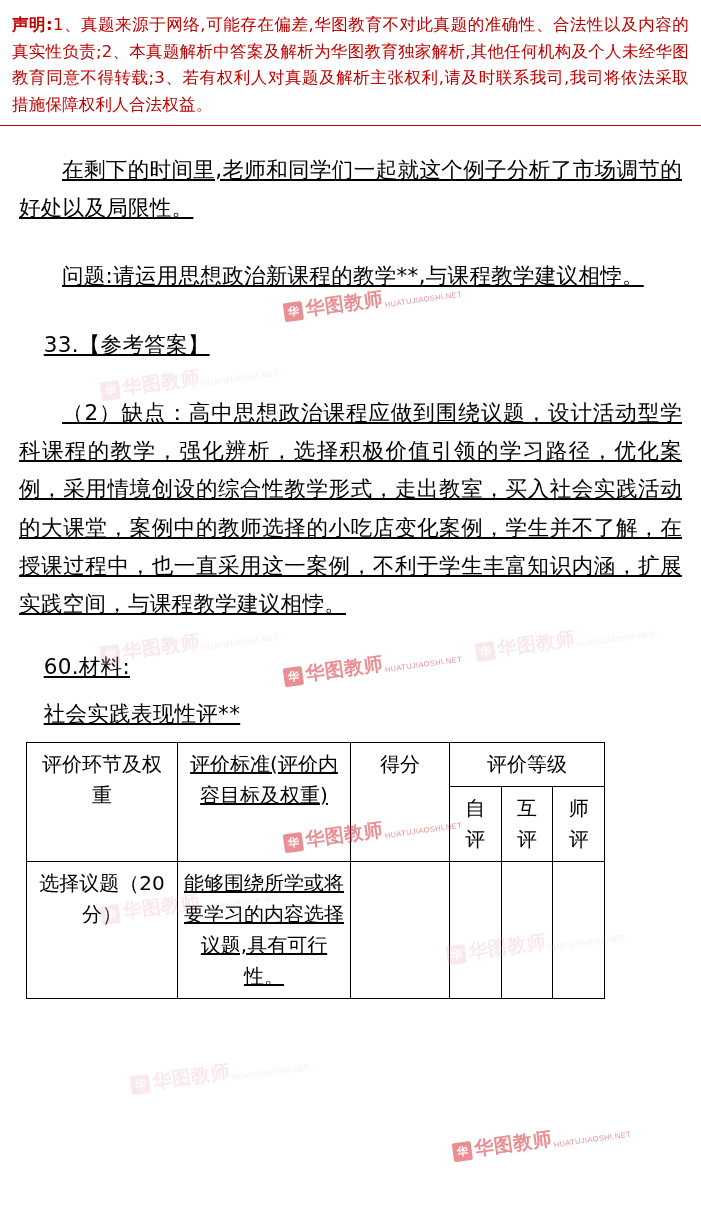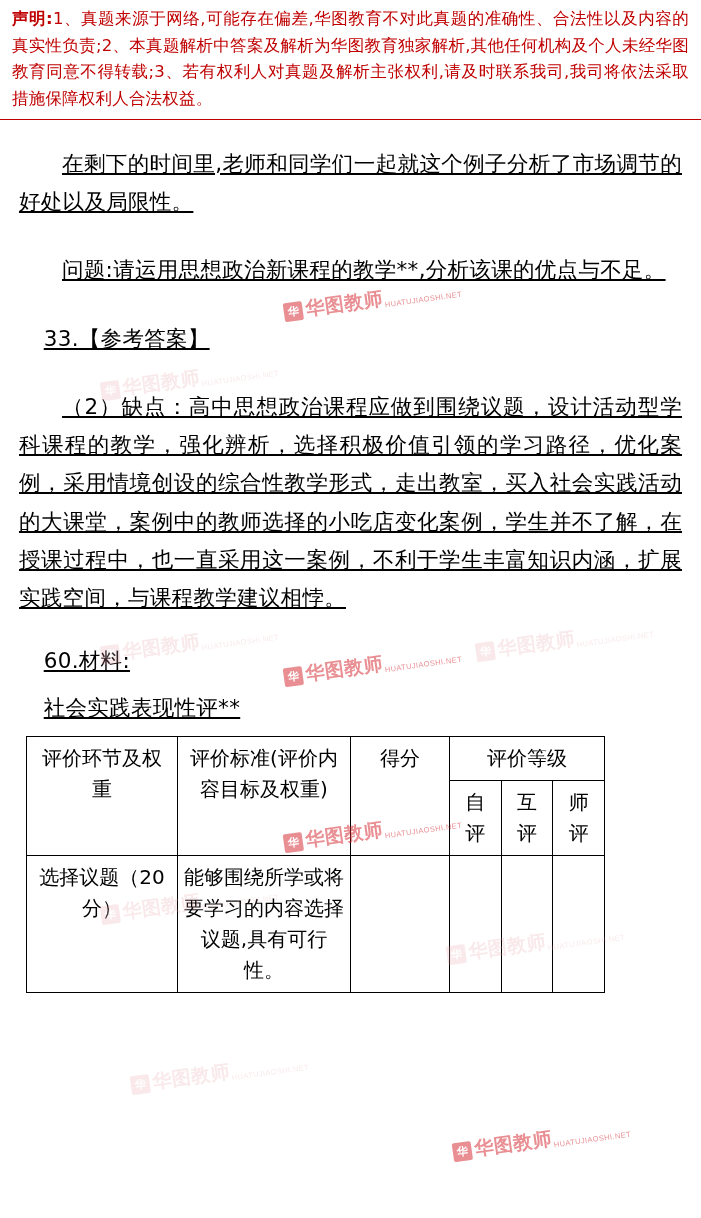--- a/index.html
+++ b/index.html
@@ -20,21 +20,21 @@
     width: 701px;
     height: 1218px;
     box-sizing: border-box;
     padding: 0;
   }
 
   
   .disclaimer {
     position: relative;
     margin: 0;
-    padding: 6px 12px 6px 12px;
+    padding: 12px 12px 6px 12px;
     color: #c00000;
     font-size: 16.5px;
     line-height: 1.62;
     letter-spacing: 0.2px;
     text-align: justify;
     border-bottom: 1.5px solid #c00000;
   }
   .disclaimer .lead {
     font-weight: bold;
   }
@@ -79,21 +79,21 @@
     height: 108px;
   }
   td.c1 { width: 138px; }
   td.c2 { width: 160px; }
   td.c3 { width: 86px;  }
   td.c4 { width: 96px;  }
   td.c5 { width: 104px; }
   td.c6 { width: 95px;  }
 
   .cell-mid { vertical-align: middle; }
-  .cell-left { text-align: left; }
+  .cell-left { text-align: left; text-decoration: underline; }
   .grade-head { vertical-align: middle; }
 
   
   .wm {
     position: absolute;
     pointer-events: none;
     opacity: 0.5;
     transform: rotate(-8deg);
     display: flex;
     align-items: center;
@@ -138,21 +138,21 @@
 <div class="page">
 
   <div class="disclaimer">
     <span class="lead">声明:</span><span>1、真题来源于网络,可能存在偏差,华图教育不对此真题的准确性、合法性以及内容的真实性负责;2、本真题解析中答案及解析为华图教育独家解析,其他任何机构及个人未经华图教育同意不得转载;3、若有权利人对真题及解析主张权利,请及时联系我司,我司将依法采取措施保障权利人合法权益。</span>
   </div>
 
   <div class="body-text">
     <div class="gap-l"></div>
     <p class="para">在剩下的时间里,老师和同学们一起就这个例子分析了市场调节的好处以及局限性。</p>
     <div class="gap-m"></div>
-    <p class="para">问题:请运用思想政治新课程的教学**,分析该课的优点与不足。</p>
+    <p class="para">问题:请运用思想政治新课程的教学**,与课程教学建议相悖。</p>
     <div class="gap-m"></div>
     <p class="para indent1">33.【参考答案】</p>
     <div class="gap-s"></div>
     <div class="gap-s"></div>
     <p class="para">（2）缺点：高中思想政治课程应做到围绕议题，设计活动型学科课程的教学，强化辨析，选择积极价值引领的学习路径，优化案例，采用情境创设的综合性教学形式，走出教室，买入社会实践活动的大课堂，案例中的教师选择的小吃店变化案例，学生并不了解，在授课过程中，也一直采用这一案例，不利于学生丰富知识内涵，扩展实践空间，与课程教学建议相悖。</p>
     <div class="gap-s"></div>
     <p class="para indent1">60.材料:</p>
     <p class="para indent1">社会实践表现性评**</p>
   </div>
 

